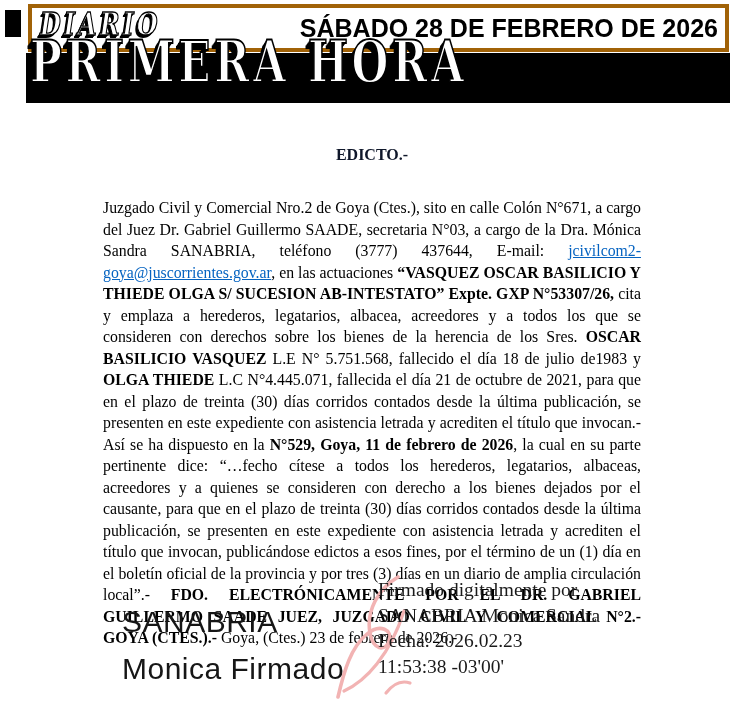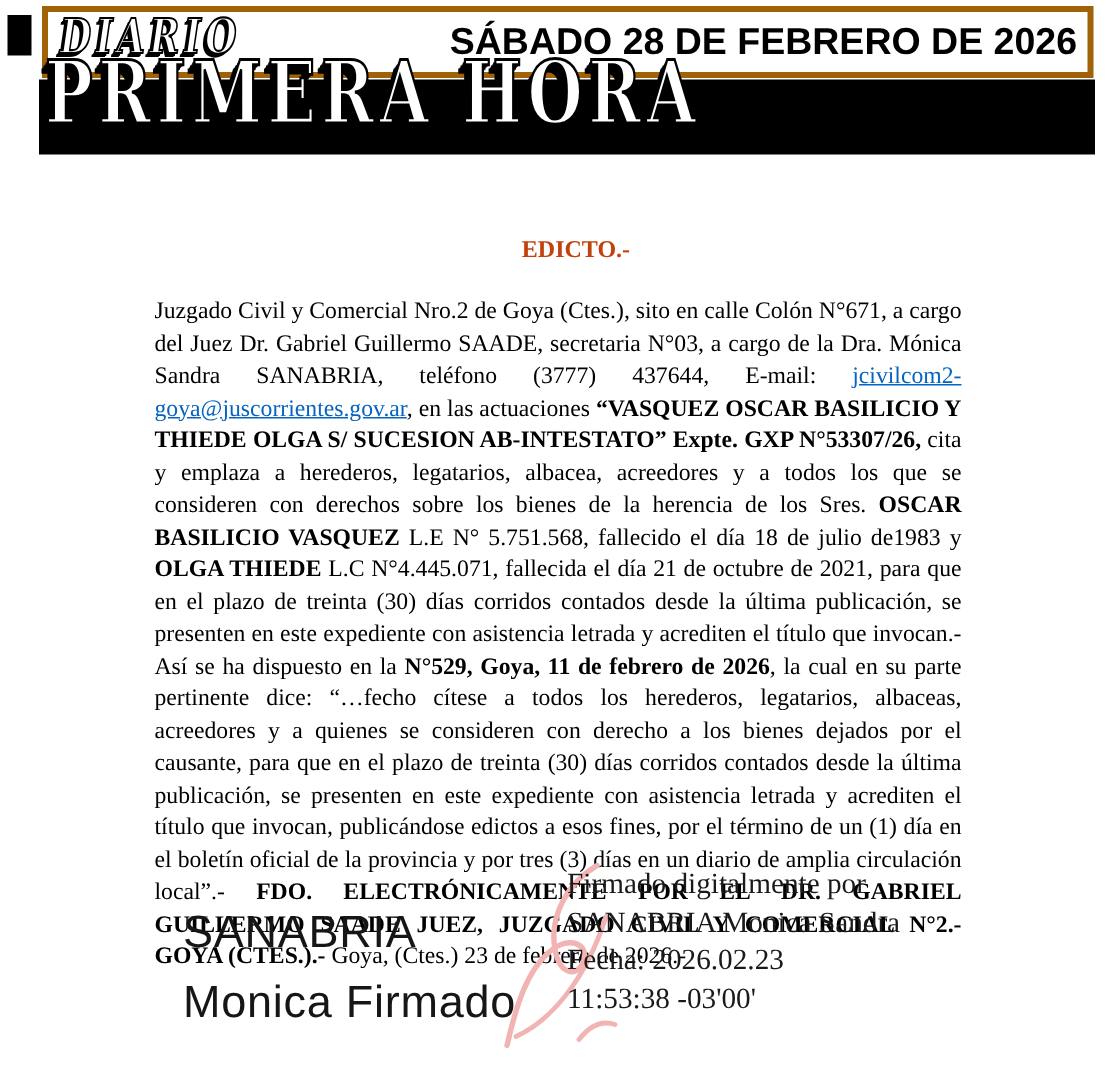--- a/index.html
+++ b/index.html
@@ -33,23 +33,23 @@
     transform:scaleX(0.73); transform-origin:left top; white-space:nowrap;
   }
   .edictos {
     position:absolute; left:468px; top:60px; width:244px; z-index:2;
     text-align:center; font-family:"Liberation Sans", sans-serif; font-weight:bold;
     font-size:30px; letter-spacing:4px; word-spacing:16px; color:#fff; white-space:nowrap;
   }
 
   
   .doc-title {
-    position:absolute; left:103px; top:146px; width:538px; margin:12px;
+    position:absolute; left:103px; top:146px; width:538px; margin:0;
     text-align:center; font-family:"Liberation Serif", serif;
-    font-size:16px; font-weight:bold; color:#c2410c;
+    font-size:16px; font-weight:bold; color:#0f172a;
   }
   .doc-body {
     position:absolute; left:103px; top:197px; width:538px; margin:0;
     text-align:justify; font-family:"Liberation Serif", serif;
     font-size:15.8px; line-height:21.5px; color:#000;
   }
   .seg-bold { font-weight:bold; }
   .seg-link { color:#0563c1; text-decoration:underline; cursor:pointer; }
 
   

